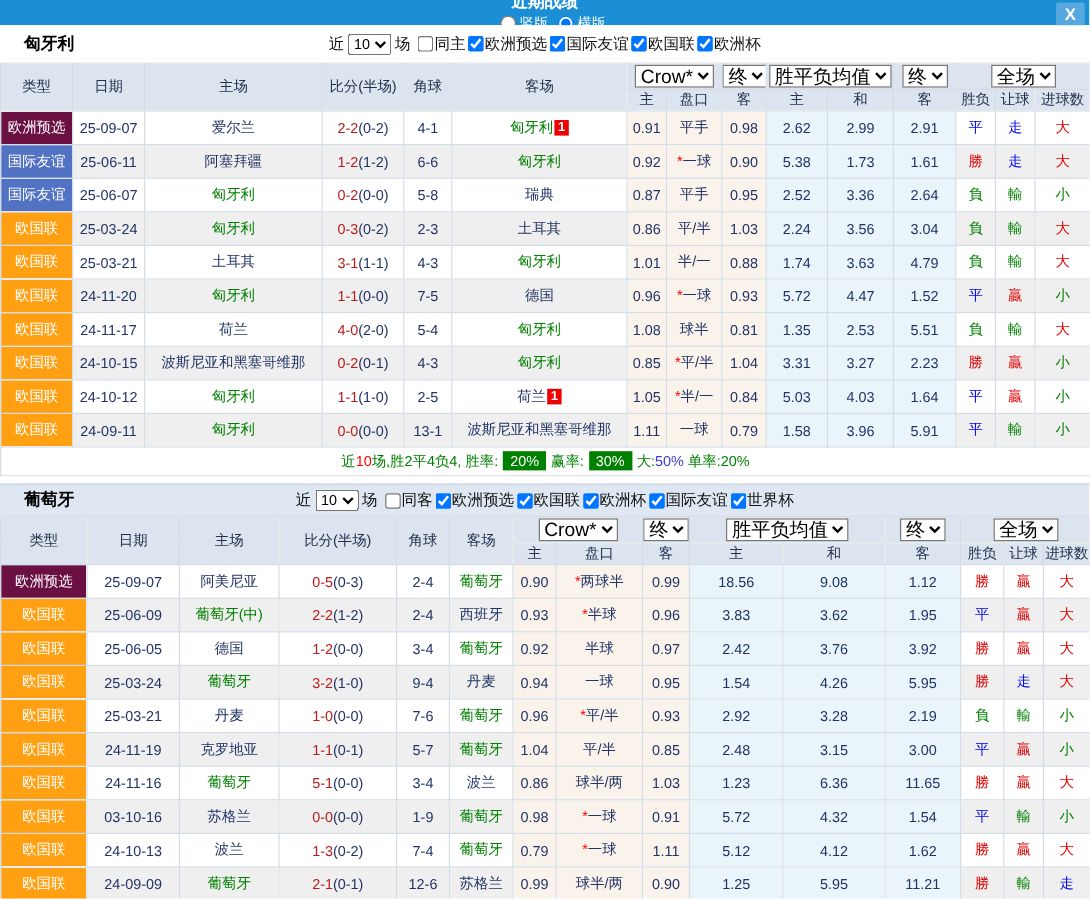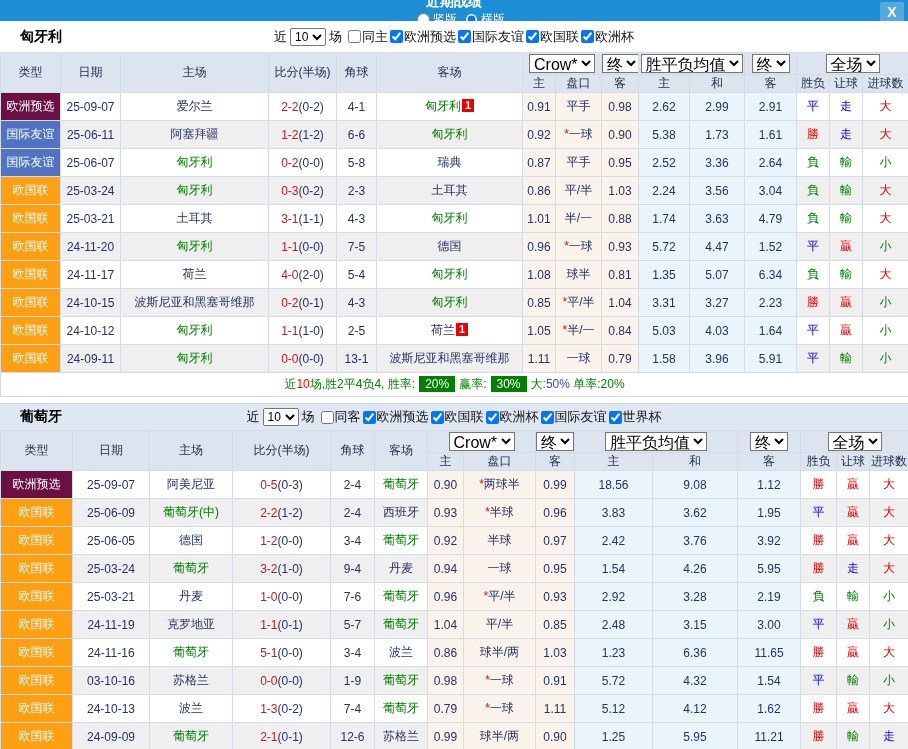--- a/index.html
+++ b/index.html
@@ -270,22 +270,22 @@
             <td class="c-type t-orange">欧国联</td>
             <td class="c-plain">24-11-17</td>
             <td class="c-plain"><span class="">荷兰</span></td>
             <td class="c-plain"><span class="score">4-0</span><span class="half">(2-0)</span></td>
             <td class="c-plain">5-4</td>
             <td class="c-plain"><span class="self">匈牙利</span></td>
             <td class="c-odds">1.08</td>
             <td class="c-odds">球半</td>
             <td class="c-odds">0.81</td>
             <td class="c-avg">1.35</td>
-            <td class="c-avg">5.07</td>
-            <td class="c-avg">6.34</td>
+            <td class="c-avg">2.53</td>
+            <td class="c-avg">5.51</td>
             <td class="c-res r-green">負</td>
             <td class="c-res r-green">輸</td>
             <td class="c-res r-red">大</td>
           </tr>
           <tr class="alt">
             <td class="c-type t-orange">欧国联</td>
             <td class="c-plain">24-10-15</td>
             <td class="c-plain"><span class="">波斯尼亚和黑塞哥维那</span></td>
             <td class="c-plain"><span class="score">0-2</span><span class="half">(0-1)</span></td>
             <td class="c-plain">4-3</td>

